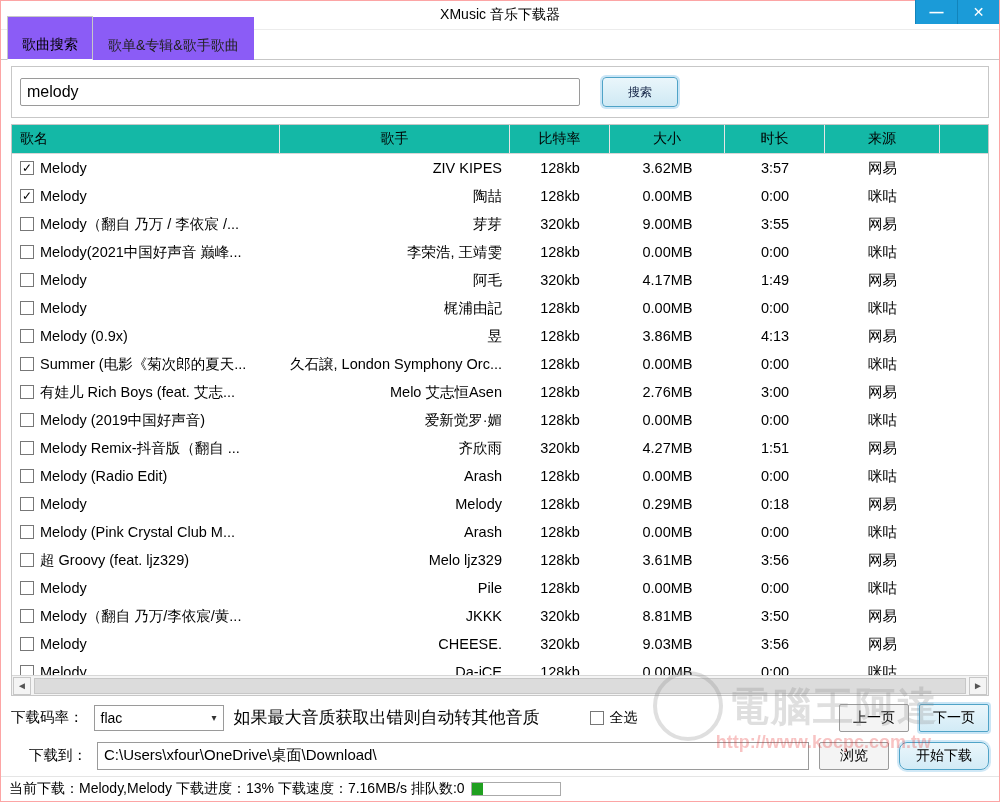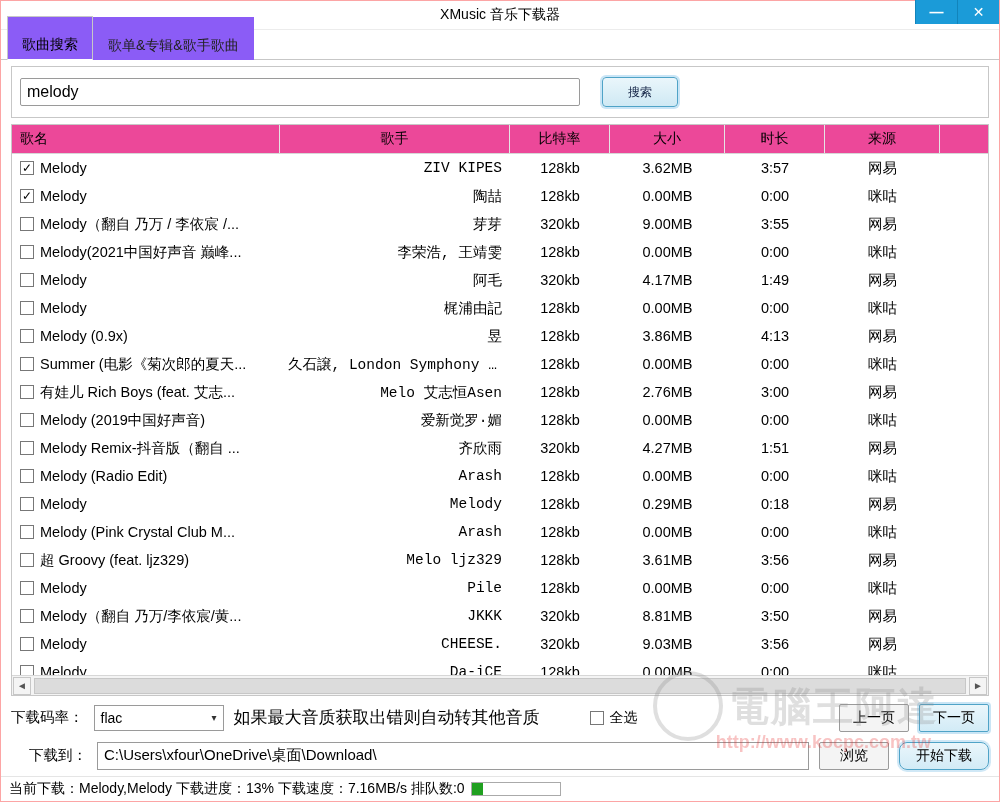--- a/index.html
+++ b/index.html
@@ -16,25 +16,25 @@
   .tabs { height: 30px; display:flex; align-items:flex-end; border-bottom: 1px solid #c7c7c7; padding-left: 6px; gap:0; }
   .tab { padding: 19px 14px 5px 14px; font-size: 14px; border: 1px solid transparent; border-bottom: none; position: relative; top: 1px; background:#8b5cf6;}
   .tab.active { border-color:#c7c7c7; border-bottom: 1px solid #fff; }
   .tab:not(.active){ color:#222; }
 
   .search-panel { border: 1px solid #c7c7c7; margin: 6px 10px; padding: 10px 8px; display:flex; align-items:center; gap: 22px;}
   .search-input { width: 560px; height: 28px; border: 1px solid #9a9a9a; padding: 2px 6px; font-size: 16px; font-family: inherit; border-radius: 2px;}
   .search-btn { width: 76px; height: 30px; border: 1px solid #4fa3c7; border-radius: 4px; background: linear-gradient(#eaf6fb,#cfe9f4); color:#124; box-shadow: 0 0 0 2px rgba(100,180,230,0.35); font-size:12px; font-family: inherit;}
 
   .grid-wrap { margin: 0 10px; border: 1px solid #c7c7c7; flex: 1 1 auto; display:flex; flex-direction:column; overflow:hidden; }
-  .grid-head { display:flex; border-bottom: 1px solid #d7d7d7; background:#ec4899; }
+  .grid-head { display:flex; border-bottom: 1px solid #d7d7d7; background:#14b8a6; }
   .gh { padding: 5px 8px; font-size:14px; border-right:1px solid #e5e5e5; text-align:center; }
   .gh:first-child { text-align:left; }
   .c1 { width: 268px; }
-  .c2 { width: 230px; font-family: Liberation Mono, monospace; }
+  .c2 { width: 230px; }
   .c3 { width: 100px; }
   .c4 { width: 115px; }
   .c5 { width: 100px; }
   .c6 { width: 115px; }
 
   .grid-body { flex:1; overflow:hidden; }
   .row { display:flex; align-items:center; height:28px; }
   .cell { padding: 0 8px; white-space: nowrap; overflow:hidden; text-overflow: ellipsis; font-size:14.5px; }
   .cell.c1 { display:flex; align-items:center; gap:6px; }
   .cell.c3, .cell.c4, .cell.c5, .cell.c6 { text-align:center; }

